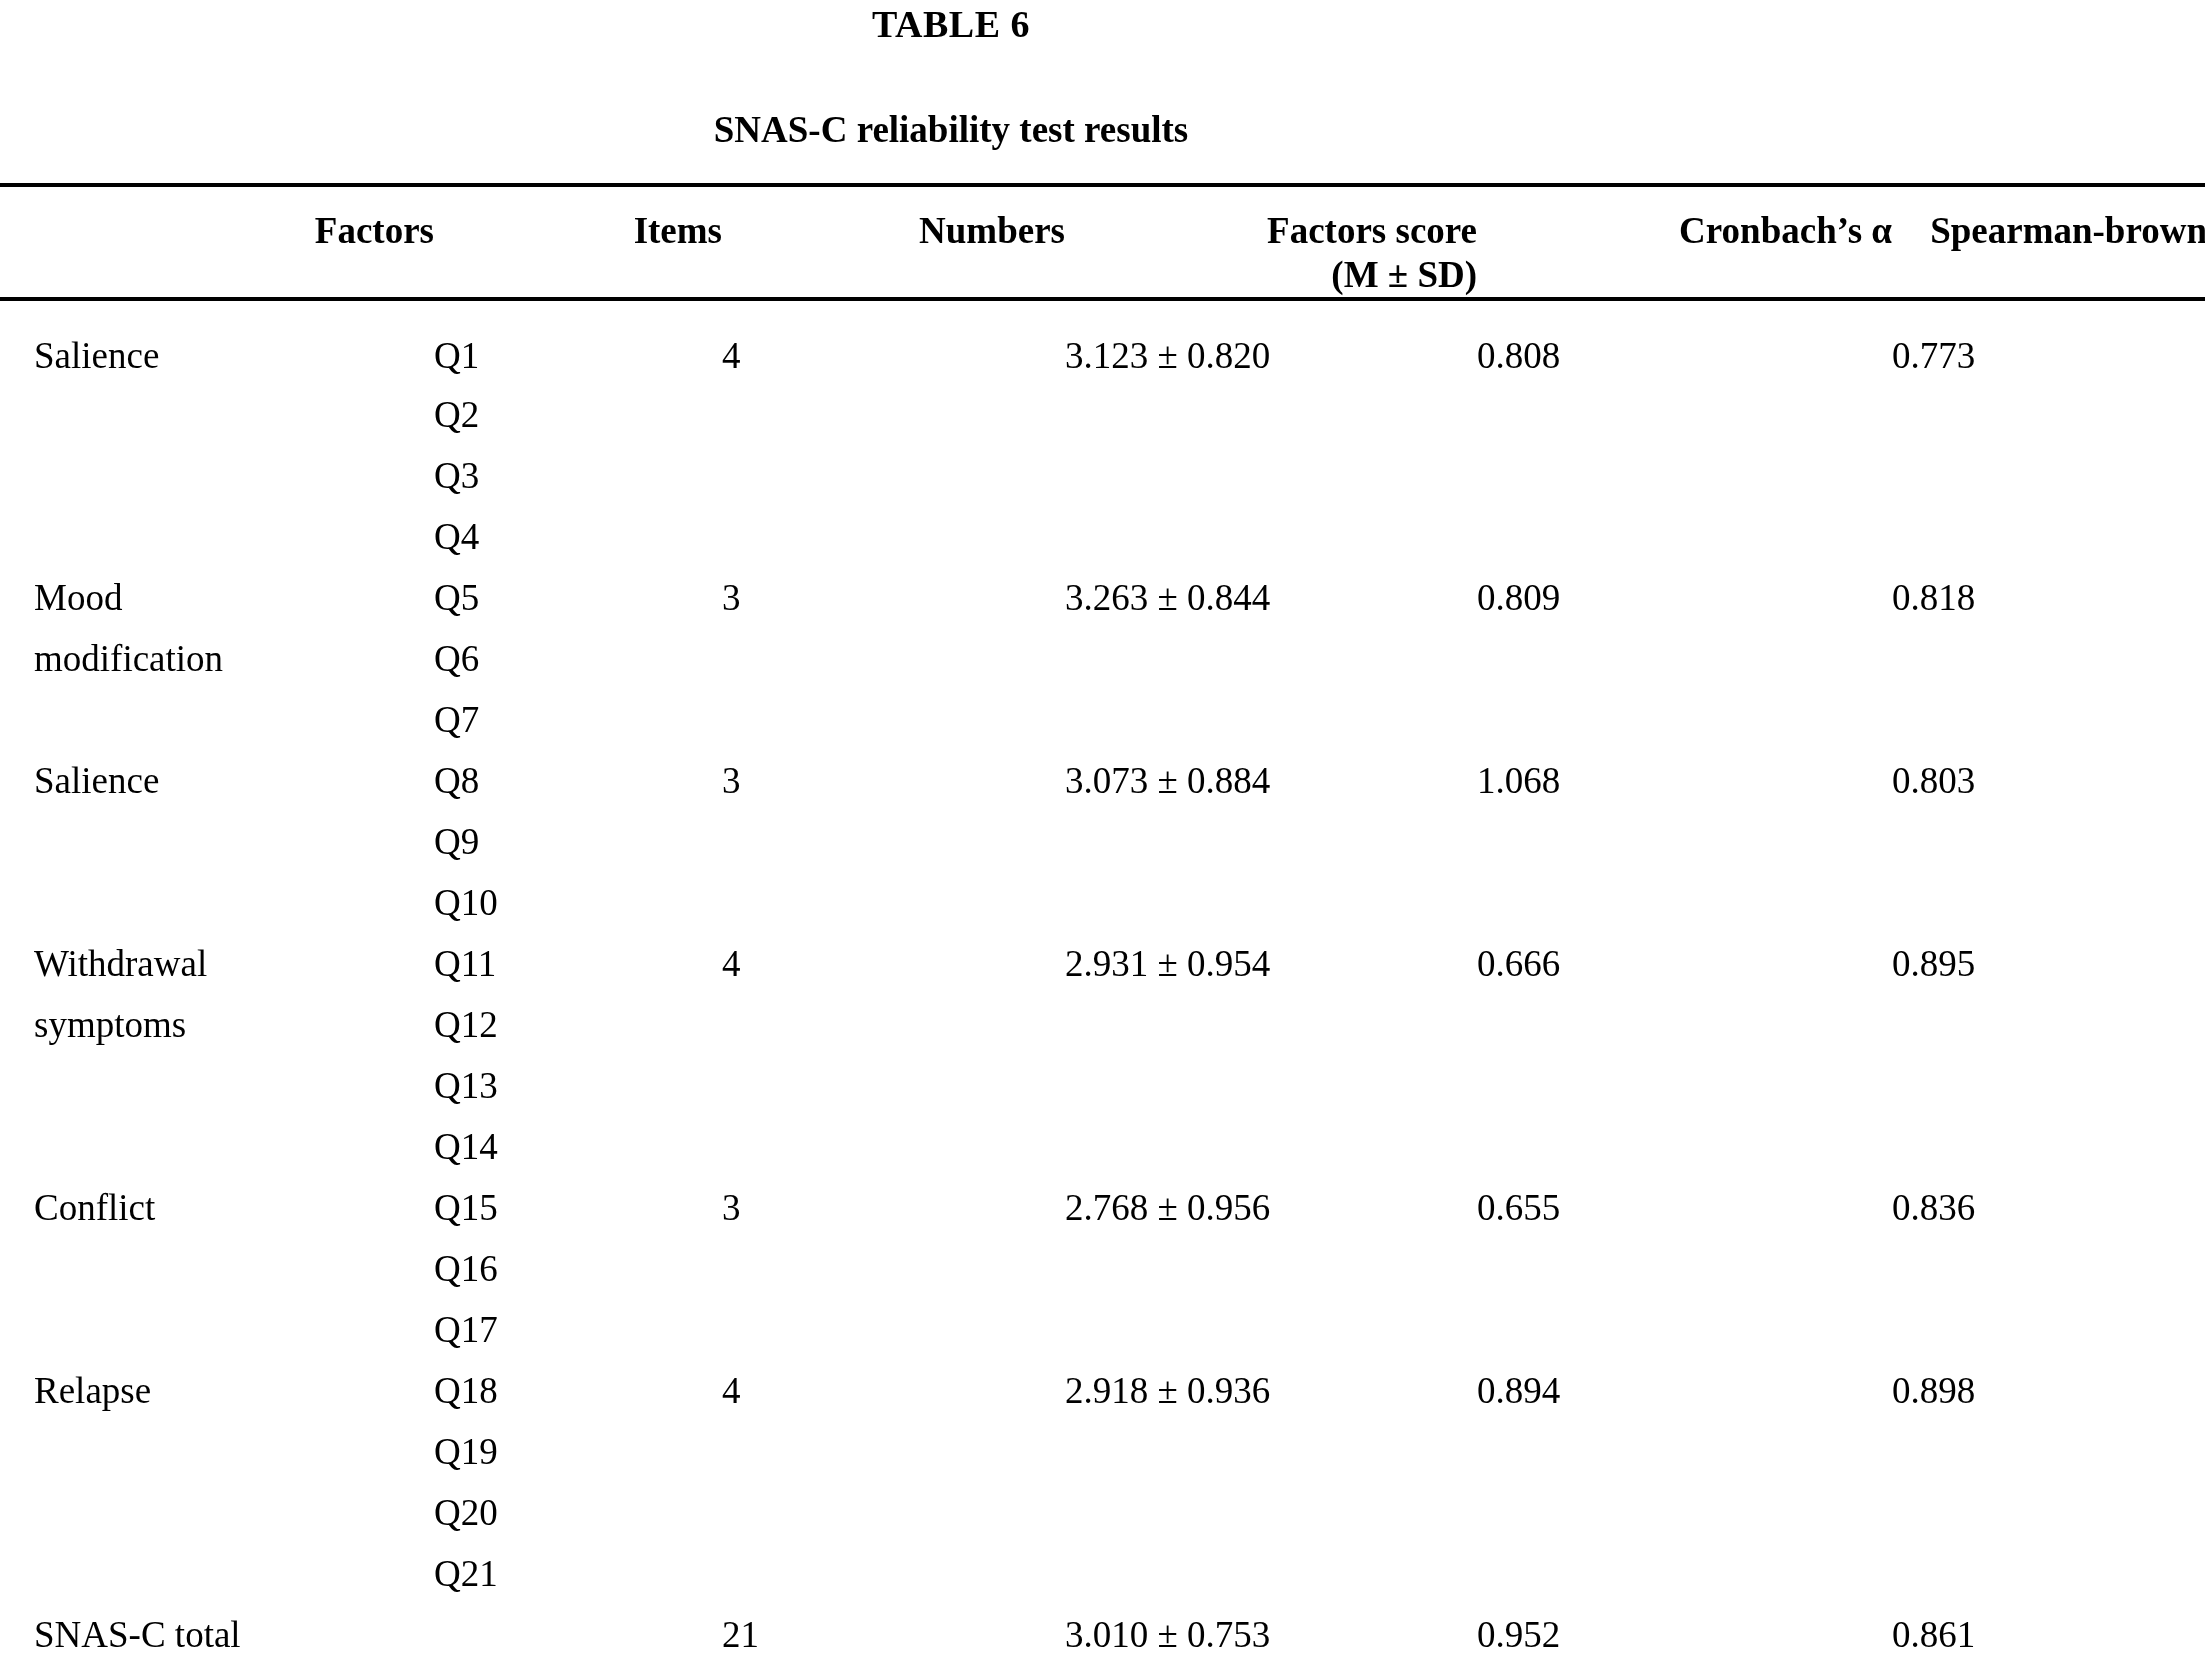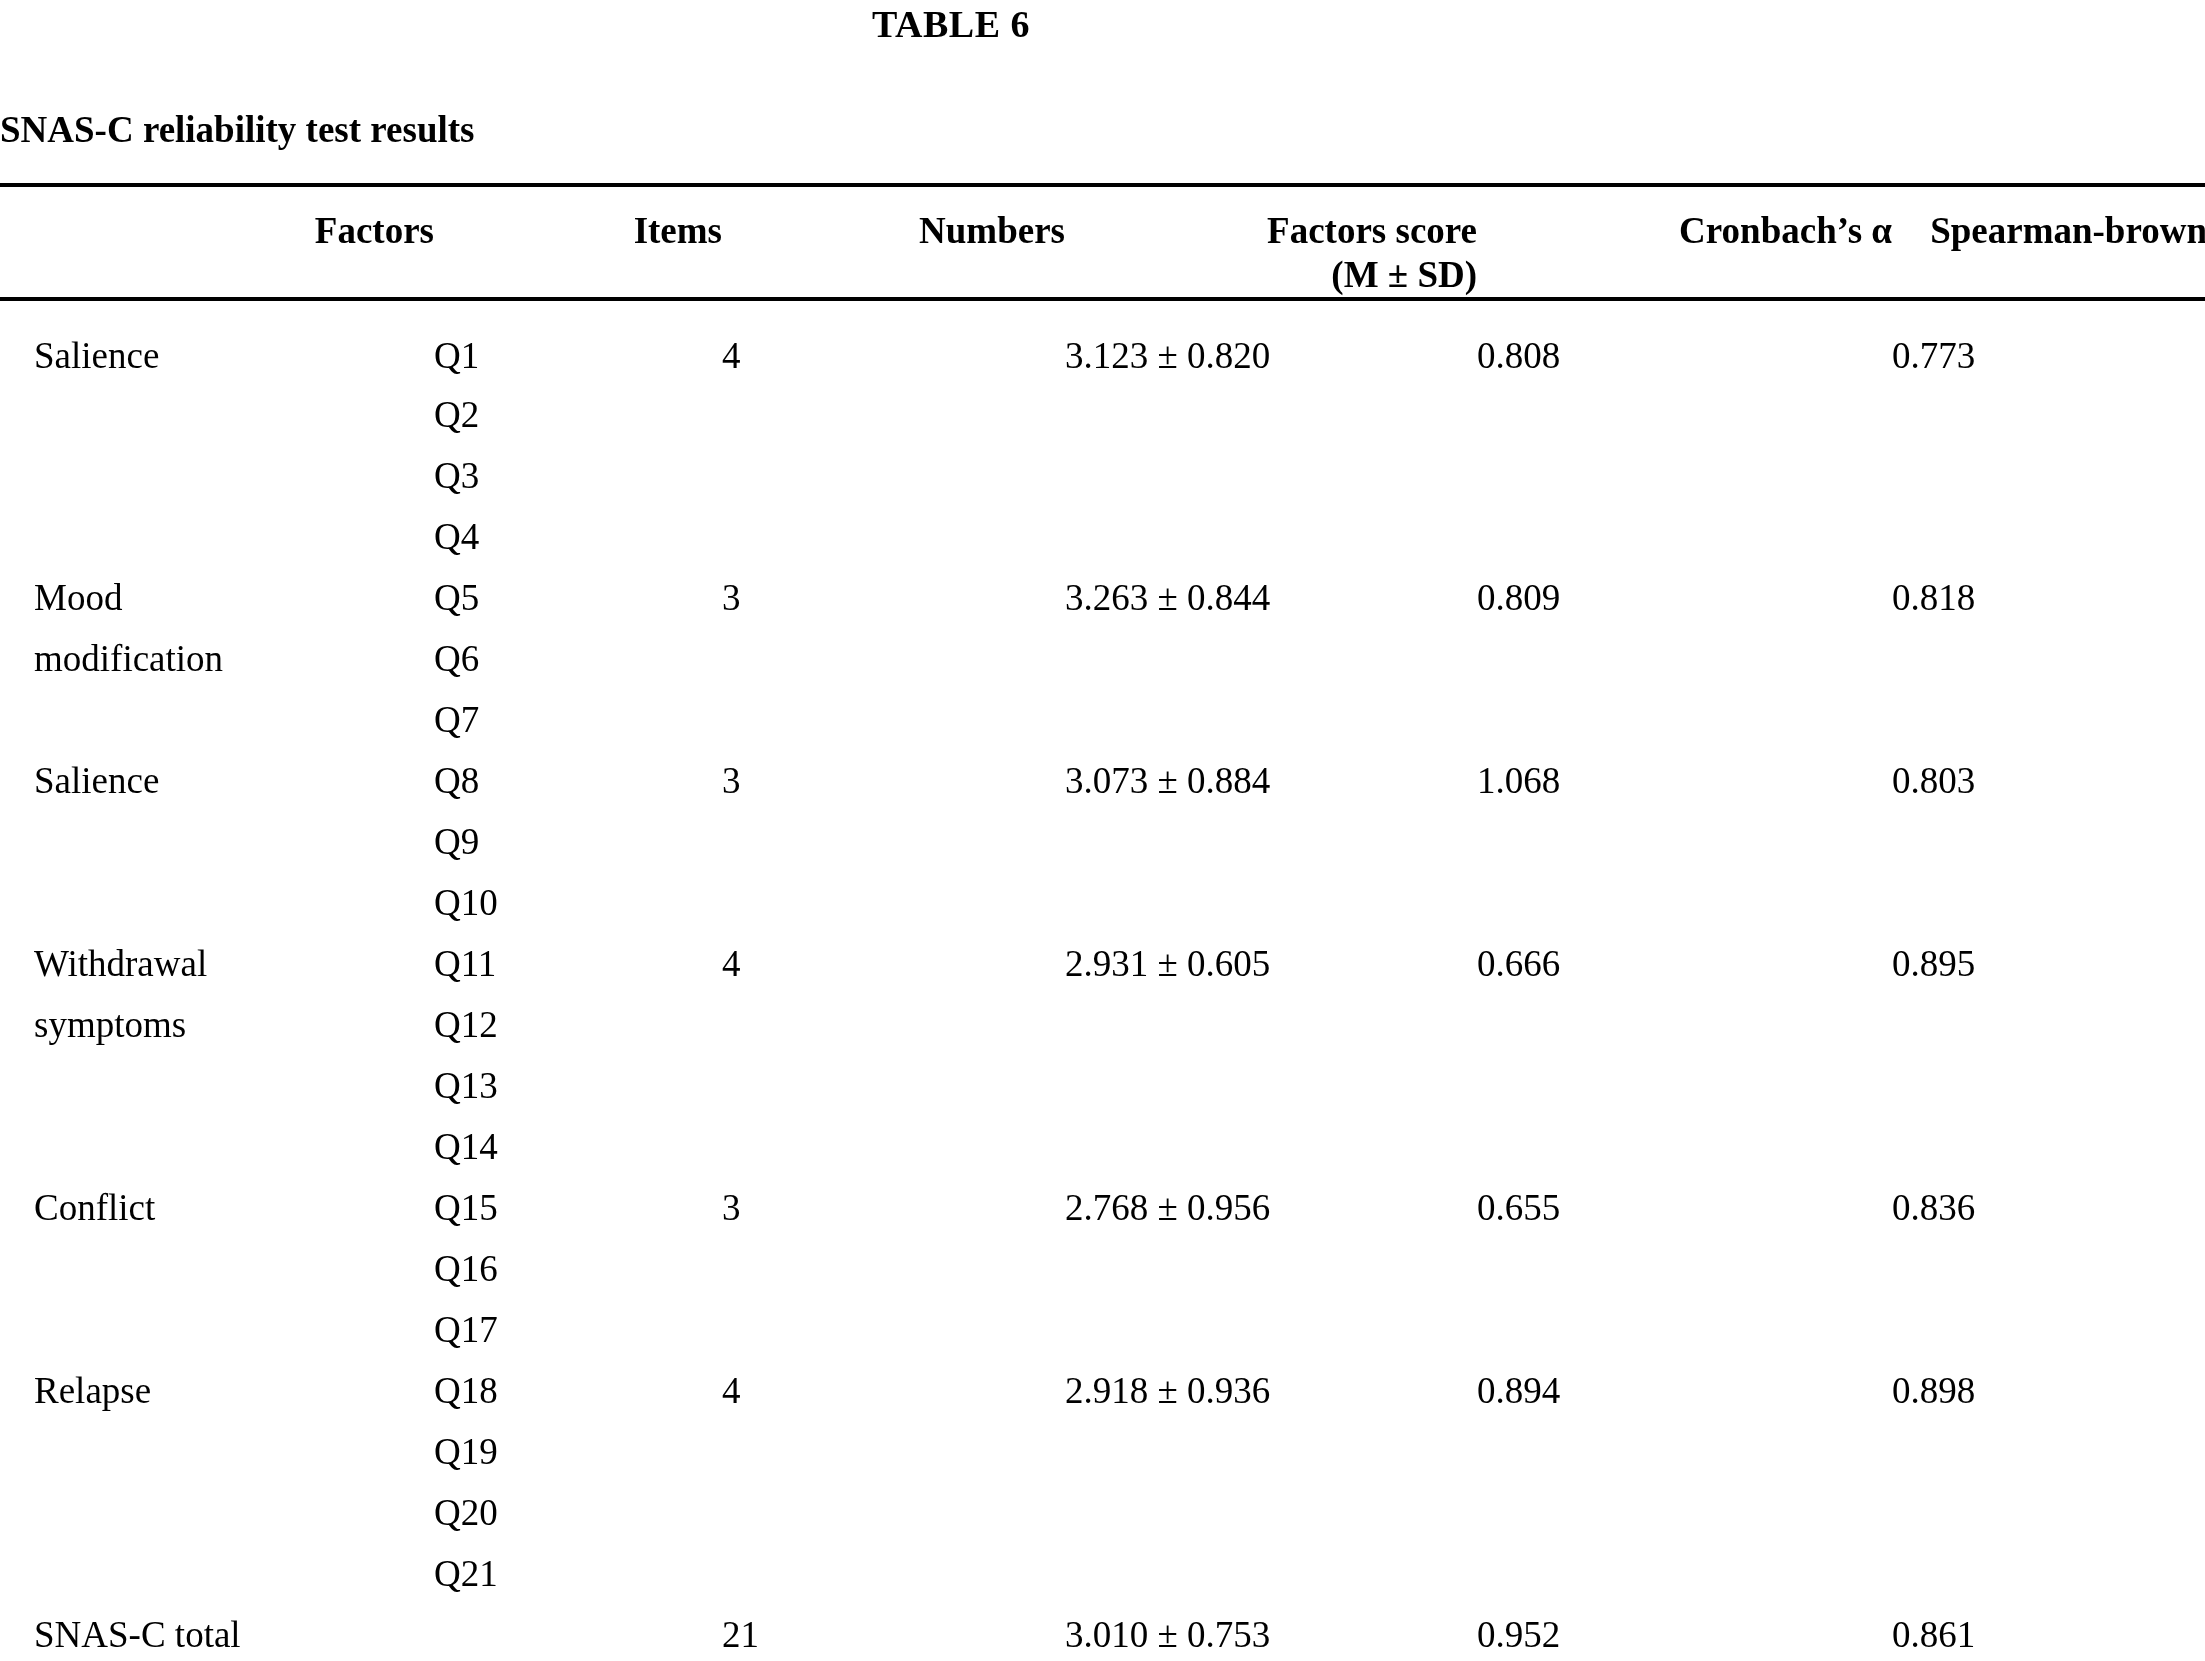--- a/index.html
+++ b/index.html
@@ -22,20 +22,21 @@
   .table-title {
     padding-top: 3.1px;
     text-align: center;
     font-size: 38px;
     line-height: 42px;
     font-weight: bold;
     letter-spacing: 0.5px;
   }
   .table-subtitle {
     margin-top: 64px;
+    text-align: center;
     font-size: 37px;
     line-height: 42px;
     font-weight: bold;
   }
   table.reliability {
     margin-top: 32px;
     width: 2205px;
     table-layout: fixed;
     border-collapse: collapse;
     border-top: 4.2px solid #000000;
@@ -188,21 +189,21 @@
           <td>Q10</td>
           <td></td>
           <td></td>
           <td></td>
           <td></td>
         </tr>
         <tr>
           <td>Withdrawal</td>
           <td>Q11</td>
           <td>4</td>
-          <td>2.931 ± 0.605</td>
+          <td>2.931 ± 0.954</td>
           <td>0.666</td>
           <td>0.895</td>
         </tr>
         <tr>
           <td>symptoms</td>
           <td>Q12</td>
           <td></td>
           <td></td>
           <td></td>
           <td></td>

